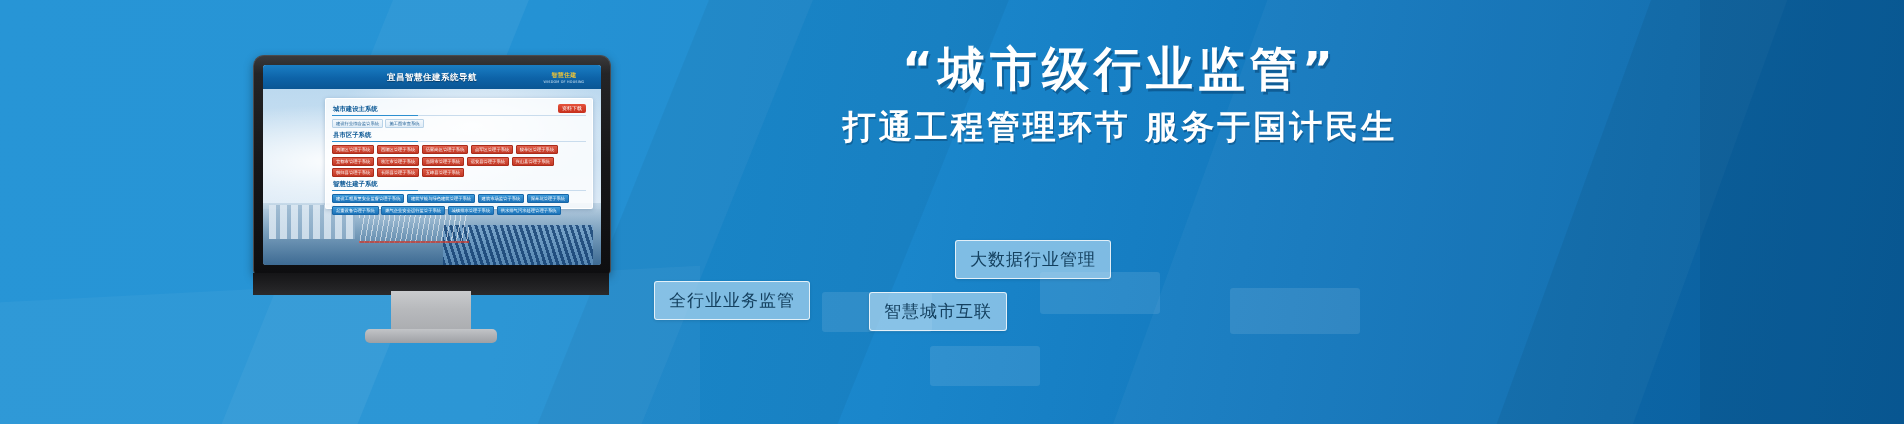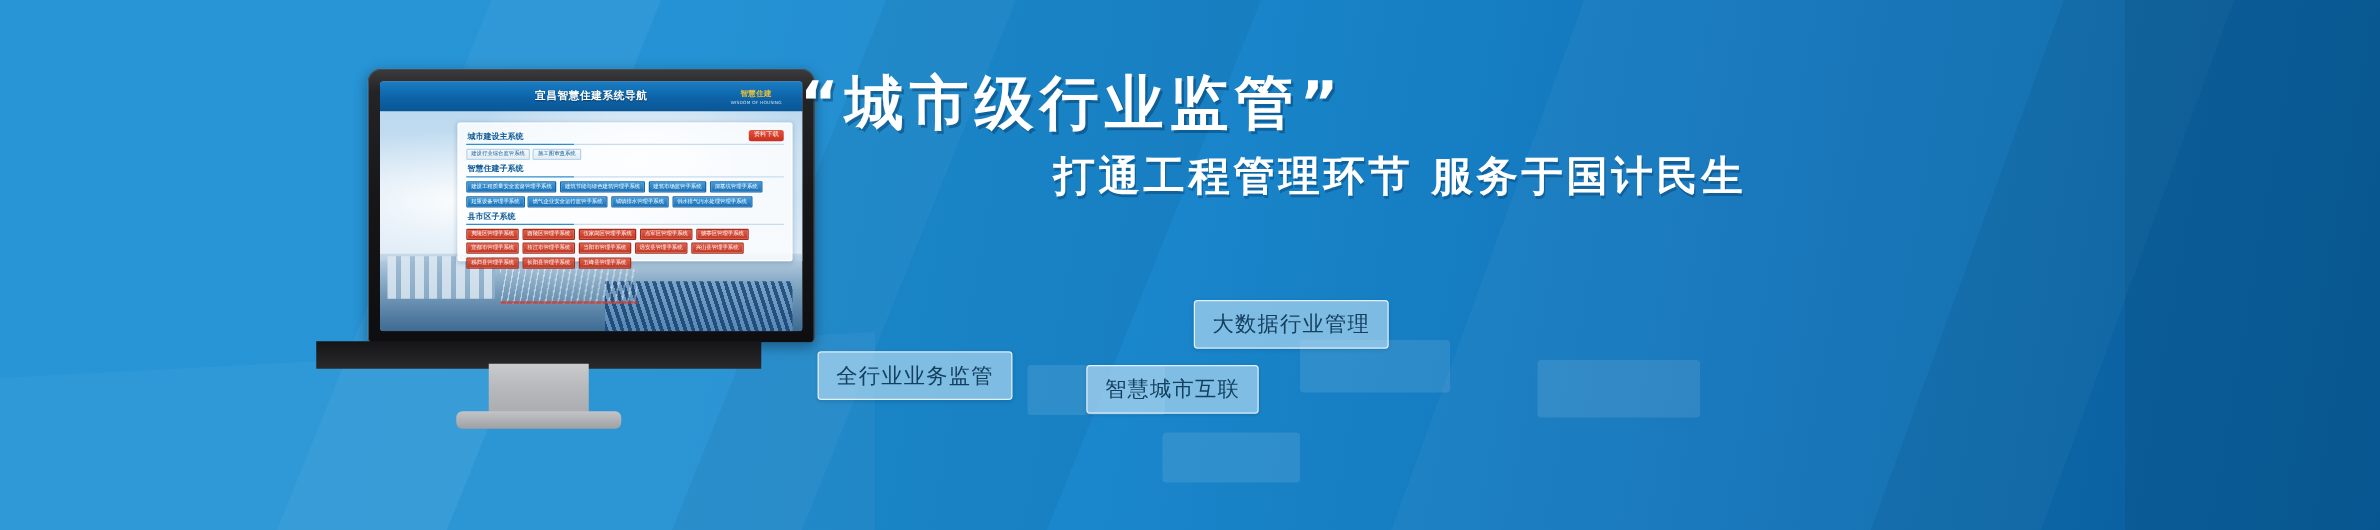--- a/index.html
+++ b/index.html
@@ -24,21 +24,21 @@
   .f6{left:0;bottom:-40px;width:700px;height:180px;background:rgba(255,255,255,.04);
       transform:skewY(-3deg);}
   .f7{left:1700px;top:0;width:260px;height:424px;background:rgba(0,0,0,.07);}
 
   
   .monitor{position:absolute;left:253px;top:55px;width:356px;height:250px;}
   .bezel{position:absolute;left:0;top:0;width:356px;height:218px;
          background:linear-gradient(180deg,#3a3a3c 0%,#242426 8%,#161618 50%,#0e0e10 100%);
          border-radius:11px 11px 4px 4px;
          box-shadow:0 3px 10px rgba(0,0,0,.35);
-         border:1px solid #4a4a4d;border-bottom:none;margin-left:41px;}
+         border:1px solid #4a4a4d;border-bottom:none;}
   .bezel-inner{position:absolute;left:9px;top:9px;width:338px;height:200px;background:#000;border-radius:3px;overflow:hidden;}
   .chinbar{position:absolute;left:0;top:218px;width:356px;height:22px;
            background:linear-gradient(180deg,#151517 0%,#1d1d1f 40%,#2a2a2c 100%);}
   .stand-neck{position:absolute;left:138px;top:236px;width:80px;height:46px;
               background:linear-gradient(180deg,#c9cbcd 0%,#b7b9bc 40%,#a7a9ad 100%);
               border-radius:0 0 6px 6px;}
   .stand-base{position:absolute;left:112px;top:274px;width:132px;height:14px;
               background:linear-gradient(180deg,#c2c4c7 0%,#9ea0a4 100%);
               border-radius:5px;}
   .apple-logo{position:absolute;left:169px;top:245px;width:18px;height:22px;color:#6f7276;
@@ -83,22 +83,22 @@
         background:linear-gradient(180deg,#f4f9fd,#dfecf7);color:#14578f;border:1px solid #b9d3e8;}
   .chip.blue{background:linear-gradient(180deg,#3f9ddc,#1c72b8);color:#fff;border:1px solid #1767a8;}
   .chip.red{background:linear-gradient(180deg,#e0604c,#c23724);color:#fff;border:1px solid #ab2c1b;}
 
   
   .copy{position:absolute;left:640px;top:38px;width:960px;}
   .h1{font-size:44px;font-weight:bold;line-height:1.08;letter-spacing:2px;white-space:nowrap;
       text-align:center;}
   .h1 .y{color:#ffe400;text-shadow:2px 3px 0 rgba(0,45,85,.45);}
   .h1 .w{color:#ffffff;text-shadow:2px 3px 0 rgba(0,45,85,.40);}
-  .h2{margin-top:20px;font-size:47px;font-weight:bold;line-height:1.08;letter-spacing:5px;
-      color:#ffffff;text-shadow:2px 3px 0 rgba(0,45,85,.40);white-space:nowrap;}
+  .h2{margin-top:6px;font-size:47px;font-weight:bold;line-height:1.08;letter-spacing:5px;
+      color:#ffffff;text-shadow:2px 3px 0 rgba(0,45,85,.40);text-align:center;white-space:nowrap;}
   .h3{margin-top:10px;font-size:33px;font-weight:bold;letter-spacing:3px;color:#ffffff;
       text-shadow:1px 2px 0 rgba(0,45,85,.35);text-align:center;white-space:nowrap;}
 
   
   .pill{position:absolute;border:1px solid rgba(255,255,255,.78);
         background:rgba(190,225,245,.62);color:#14405f;font-size:17px;letter-spacing:1px;
         padding:7px 14px;border-radius:3px;white-space:nowrap;
         box-shadow:0 1px 3px rgba(0,0,0,.12);}
   .ghost{position:absolute;background:rgba(255,255,255,.10);border-radius:3px;pointer-events:none;}
 </style>
@@ -132,35 +132,20 @@
 
           <div class="panel">
             <div class="dl-btn">资料下载</div>
 
             <div>
               <div class="sec-title">城市建设主系统</div>
               <div class="sec-rule"></div>
               <div class="chips">
                 <span class="chip">建设行业综合监管系统</span>
                 <span class="chip">施工图审查系统</span>
-              </div>
-            </div>
-
-            <div>
-              <div class="sec-title">智慧住建子系统</div>
-              <div class="sec-rule"></div>
-              <div class="chips">
-                <span class="chip blue">建设工程质量安全监督管理子系统</span>
-                <span class="chip blue">建筑节能与绿色建筑管理子系统</span>
-                <span class="chip blue">建筑市场监管子系统</span>
-                <span class="chip blue">深基坑管理子系统</span>
-                <span class="chip blue">起重设备管理子系统</span>
-                <span class="chip blue">燃气企业安全运行监管子系统</span>
-                <span class="chip blue">城镇排水管理子系统</span>
-                <span class="chip blue">供水排气污水处理管理子系统</span>
               </div>
             </div>
 
             <div>
               <div class="sec-title">县市区子系统</div>
               <div class="sec-rule"></div>
               <div class="chips">
                 <span class="chip red">夷陵区管理子系统</span>
                 <span class="chip red">西陵区管理子系统</span>
                 <span class="chip red">伍家岗区管理子系统</span>
@@ -169,20 +154,35 @@
                 <span class="chip red">宜都市管理子系统</span>
                 <span class="chip red">枝江市管理子系统</span>
                 <span class="chip red">当阳市管理子系统</span>
                 <span class="chip red">远安县管理子系统</span>
                 <span class="chip red">兴山县管理子系统</span>
                 <span class="chip red">秭归县管理子系统</span>
                 <span class="chip red">长阳县管理子系统</span>
                 <span class="chip red">五峰县管理子系统</span>
               </div>
             </div>
+
+            <div>
+              <div class="sec-title">智慧住建子系统</div>
+              <div class="sec-rule"></div>
+              <div class="chips">
+                <span class="chip blue">建设工程质量安全监督管理子系统</span>
+                <span class="chip blue">建筑节能与绿色建筑管理子系统</span>
+                <span class="chip blue">建筑市场监管子系统</span>
+                <span class="chip blue">深基坑管理子系统</span>
+                <span class="chip blue">起重设备管理子系统</span>
+                <span class="chip blue">燃气企业安全运行监管子系统</span>
+                <span class="chip blue">城镇排水管理子系统</span>
+                <span class="chip blue">供水排气污水处理管理子系统</span>
+              </div>
+            </div>
           </div>
         </div>
       </div>
     </div>
     <div class="chinbar"></div>
     <div class="stand-neck"></div>
     <div class="apple-logo"></div>
     <div class="stand-base"></div>
   </div>
 

